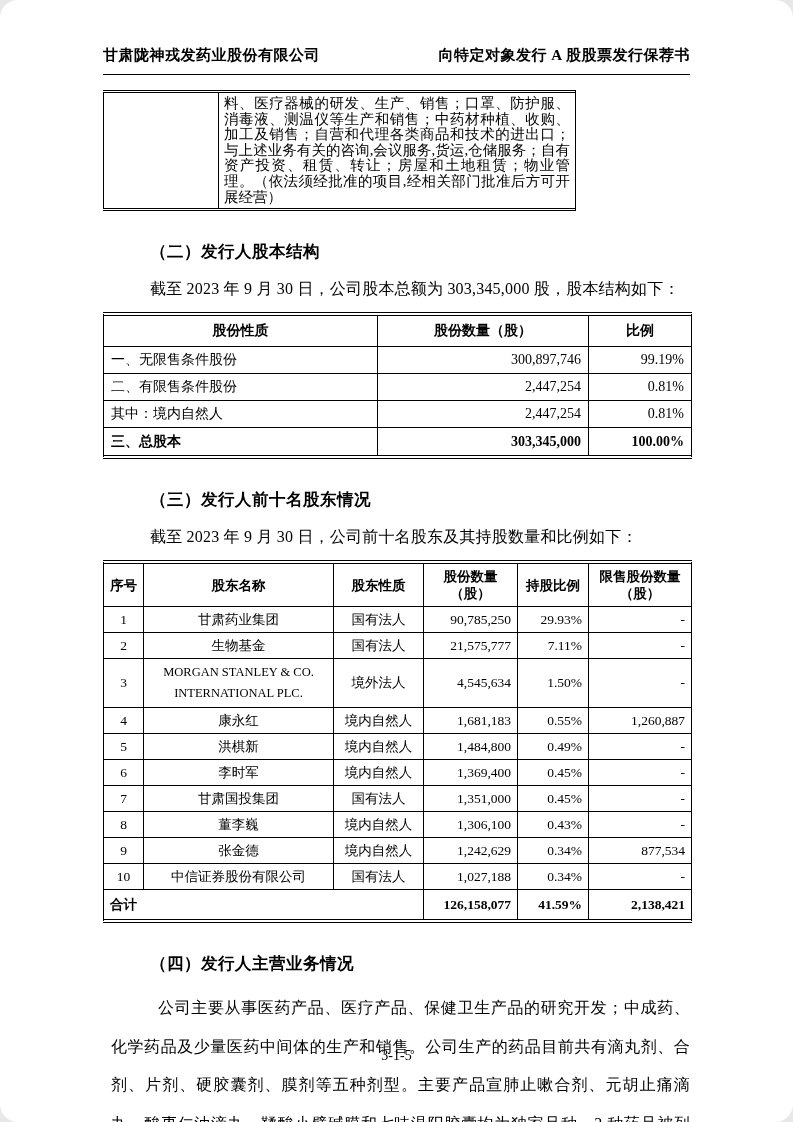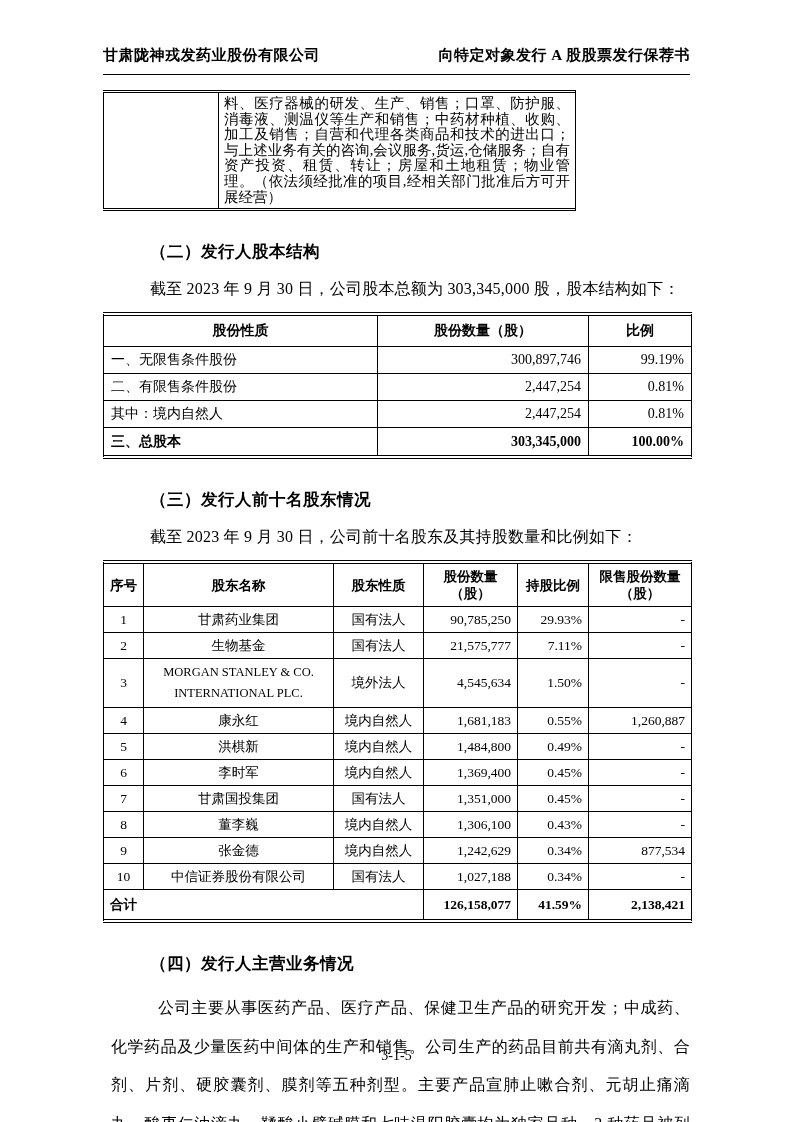--- a/index.html
+++ b/index.html
@@ -6,20 +6,21 @@
   .page {
     position:relative;
     width:793px; height:1122px;
     margin:0 auto;
     background:#ffffff;
     font-family:"Liberation Serif","DejaVu Serif",serif;
     color:#000;
     box-sizing:border-box;
     padding:46px 103px 0 103px;
     overflow:hidden;
+    border-radius:18px;
   }
   
   .pg-header {
     display:flex; justify-content:space-between; align-items:flex-end;
     font-size:15px; font-weight:bold;
     padding-bottom:9px;
     border-bottom:1.5px solid #000;
     letter-spacing:0.5px;
   }
   

